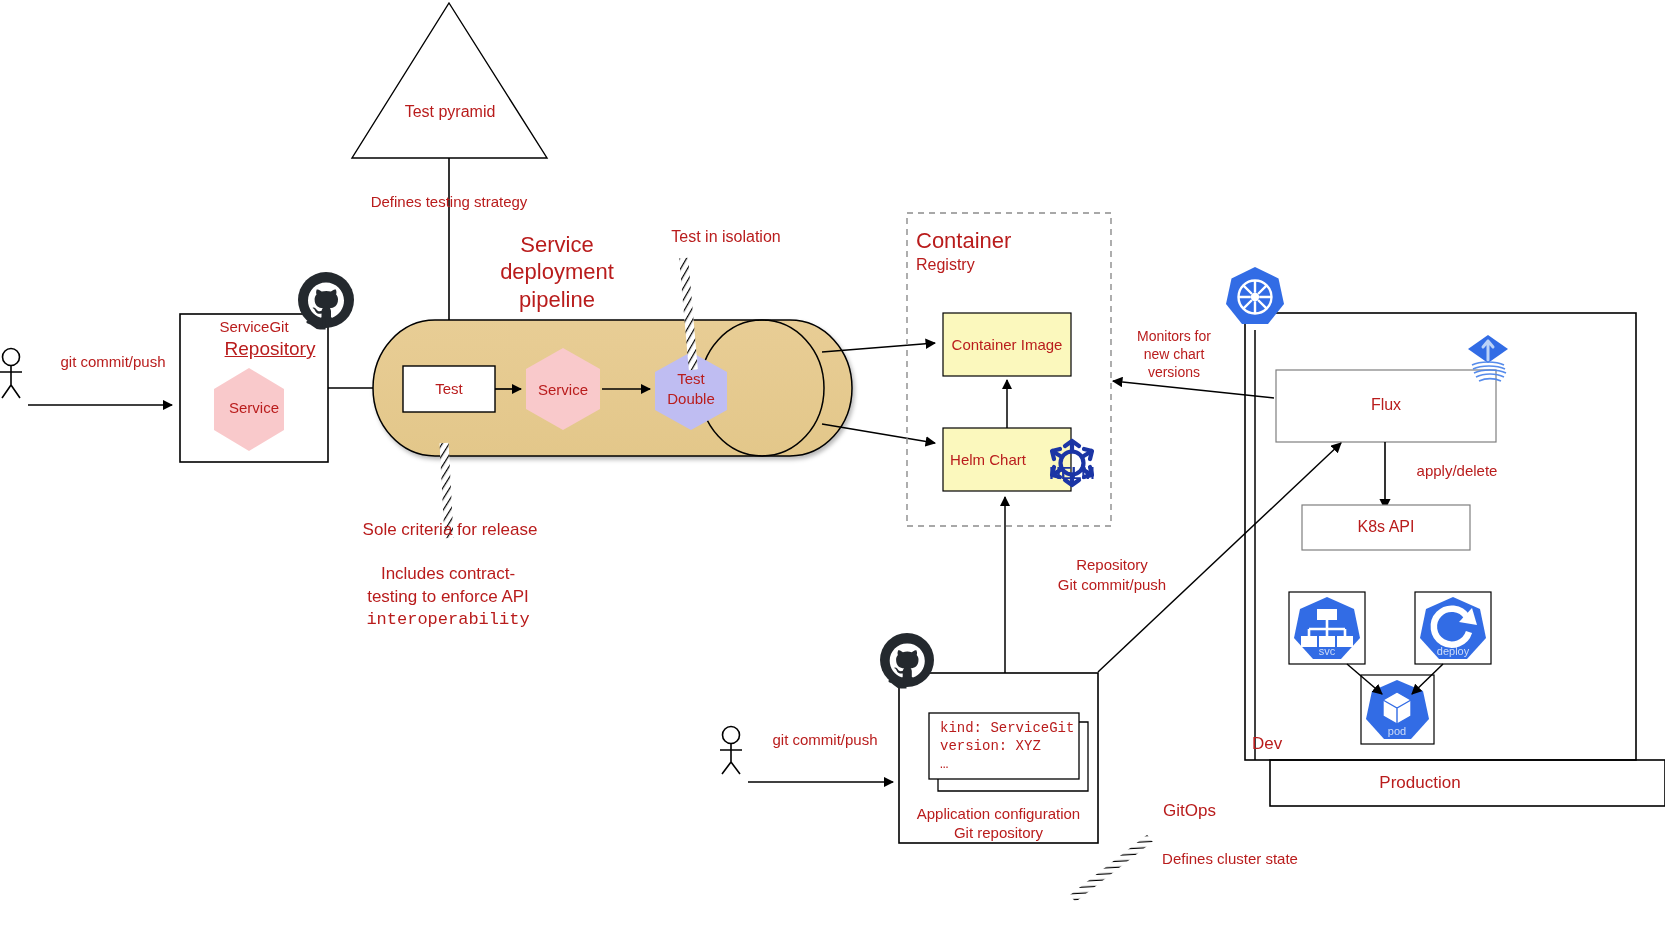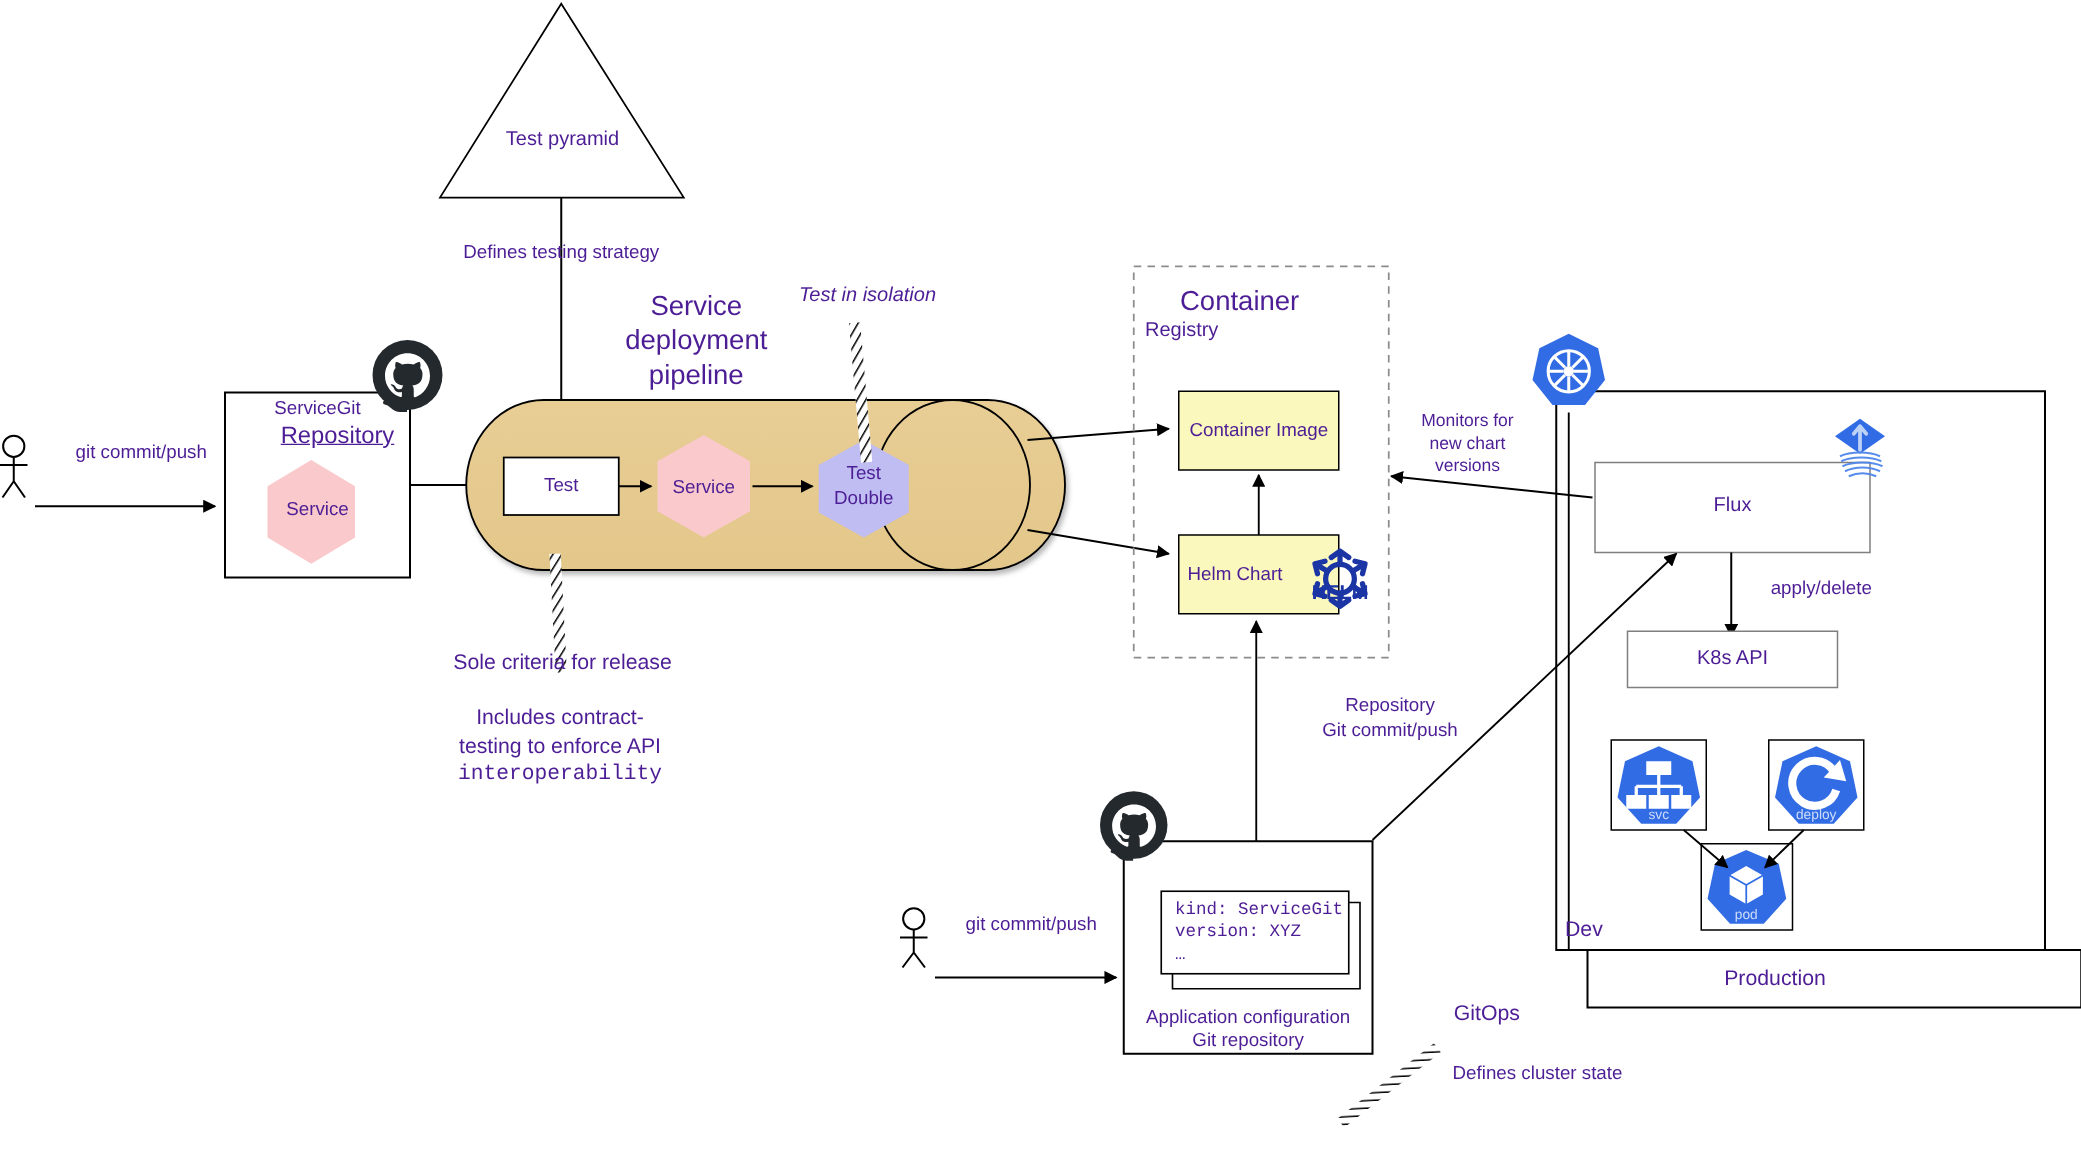--- a/index.html
+++ b/index.html
@@ -1,18 +1,18 @@
 <!DOCTYPE html>
 <html><head>
 <meta charset="utf-8">
 <style>
   html,body{margin:0;padding:0;background:#ffffff;}
   body{font-family:"Liberation Sans", sans-serif;}
   #stage{position:relative;width:1665px;height:927px;background:#ffffff;overflow:hidden;}
-  .lbl{position:absolute;color:#4c1d95;line-height:1.18;white-space:pre;}
+  .lbl{position:absolute;color:#b91c1c;line-height:1.18;white-space:pre;}
   .ctr{text-align:center;}
   svg.layer{position:absolute;left:0;top:0;width:1665px;height:927px;overflow:visible;}
   .mono{font-family:"Liberation Mono","DejaVu Sans Mono",monospace;}
 </style>
 </head>
 <body>
 
 <div id="stage">
 
   <svg class="layer">
@@ -259,33 +259,33 @@
   <div class="lbl ctr" style="left:38px;top:353px;width:150px;font-size:15px;">git commit/push</div>
 
   <div class="lbl ctr" style="left:180px;top:318px;width:148px;font-size:15px;">ServiceGit</div>
   <div class="lbl ctr" style="left:180px;top:338px;width:180px;font-size:19px;text-decoration:underline;">Repository</div>
   <div class="lbl ctr" style="left:180px;top:399px;width:148px;font-size:15px;">Service</div>
 
   <div class="lbl ctr" style="left:471px;top:232px;width:172px;font-size:22px;">Service</div>
   <div class="lbl ctr" style="left:471px;top:259px;width:172px;font-size:22px;">deployment</div>
   <div class="lbl ctr" style="left:471px;top:287px;width:172px;font-size:22px;">pipeline</div>
 
-  <div class="lbl ctr" style="left:614px;top:228px;width:160px;font-size:16px;font-style:italic;">Test in isolation</div>
+  <div class="lbl ctr" style="left:646px;top:228px;width:160px;font-size:16px;">Test in isolation</div>
 
   <div class="lbl ctr" style="left:403px;top:380px;width:92px;font-size:15px;">Test</div>
   <div class="lbl ctr" style="left:517px;top:381px;width:92px;font-size:15px;">Service</div>
   <div class="lbl ctr" style="left:645px;top:370px;width:92px;font-size:15px;">Test</div>
   <div class="lbl ctr" style="left:645px;top:390px;width:92px;font-size:15px;">Double</div>
 
   <div class="lbl ctr" style="left:330px;top:520px;width:240px;font-size:17px;">Sole criteria for release</div>
   <div class="lbl ctr" style="left:330px;top:564px;width:236px;font-size:17px;">Includes contract-</div>
   <div class="lbl ctr" style="left:330px;top:587px;width:236px;font-size:17px;">testing to enforce API</div>
   <div class="lbl ctr" style="left:330px;top:610px;width:236px;font-size:17px;font-family:Liberation Mono, monospace;">interoperability</div>
 
-  <div class="lbl" style="left:916px;top:228px;font-size:22px;margin-left:28px;">Container</div>
+  <div class="lbl" style="left:916px;top:228px;font-size:22px;">Container</div>
   <div class="lbl" style="left:916px;top:256px;font-size:16px;">Registry</div>
   <div class="lbl ctr" style="left:943px;top:336px;width:128px;font-size:15px;">Container Image</div>
   <div class="lbl ctr" style="left:933px;top:451px;width:110px;font-size:15px;">Helm Chart</div>
 
   <div class="lbl ctr" style="left:1114px;top:328px;width:120px;font-size:14px;">Monitors for</div>
   <div class="lbl ctr" style="left:1114px;top:346px;width:120px;font-size:14px;">new chart</div>
   <div class="lbl ctr" style="left:1114px;top:364px;width:120px;font-size:14px;">versions</div>
 
   <div class="lbl ctr" style="left:1276px;top:396px;width:220px;font-size:16px;">Flux</div>
   <div class="lbl ctr" style="left:1392px;top:462px;width:130px;font-size:15px;">apply/delete</div>

